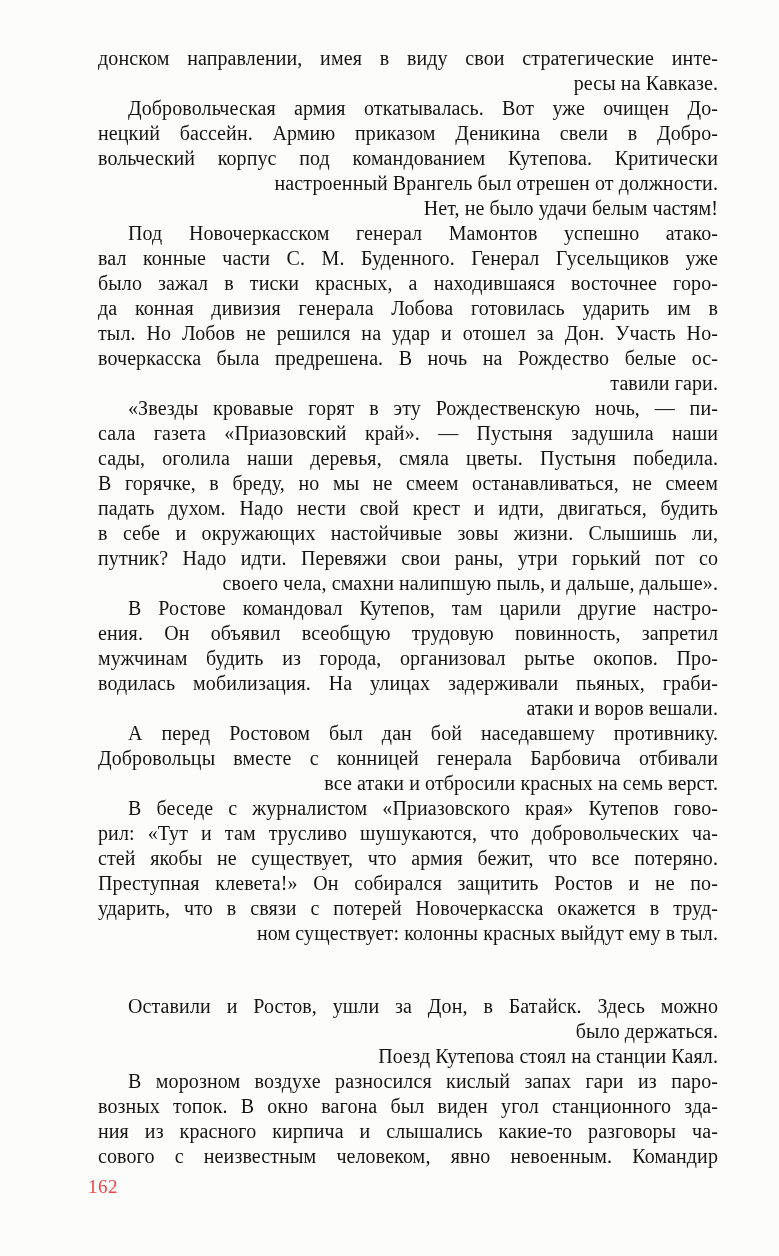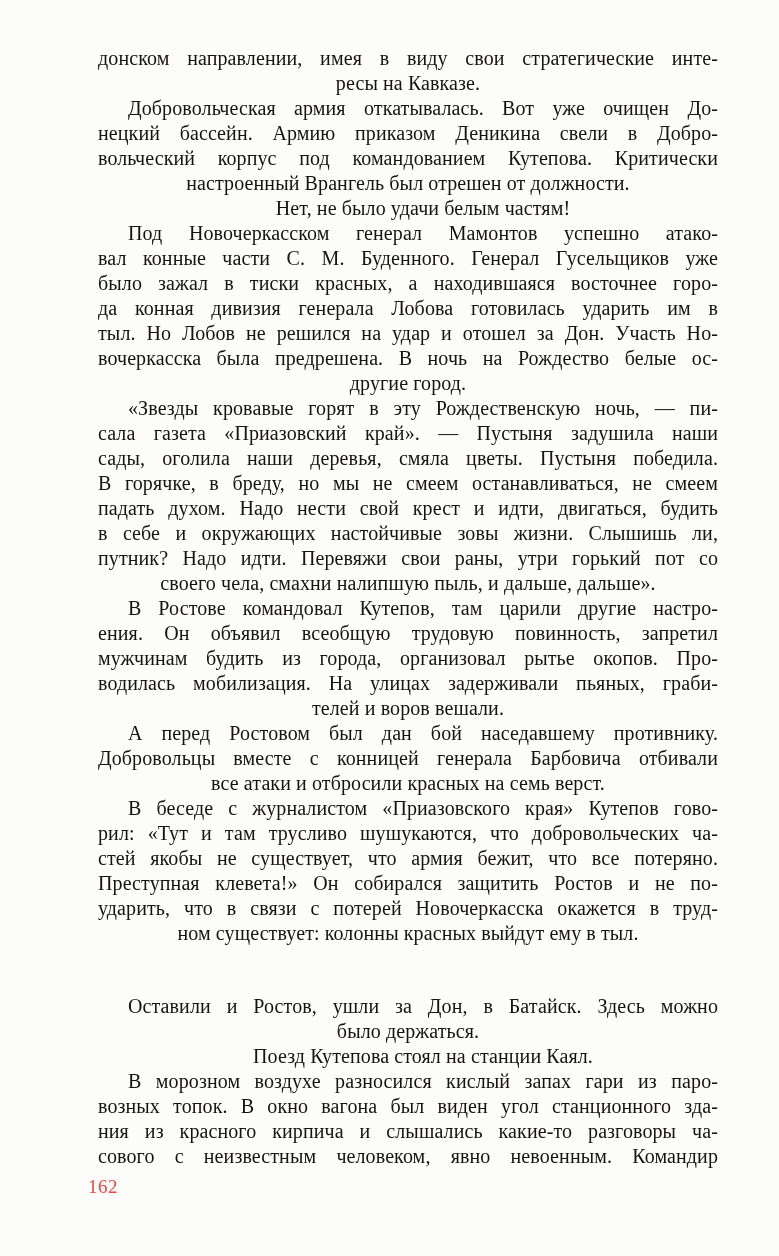--- a/index.html
+++ b/index.html
@@ -21,21 +21,21 @@
     position: absolute;
     top: 46px;
     left: 98px;
     width: 620px;
   }
   .ln {
     font-size: 20px;
     line-height: 25px;
     height: 25px;
     overflow: hidden;
-    text-align: center;
+    text-align: right;
     white-space: normal;
     letter-spacing: 0.1px;
   }
   .ln.j {
     text-align: justify;
     text-align-last: justify;
   }
   .ln.in {
     text-indent: 30px;
   }
@@ -62,34 +62,34 @@
     <div class="ln j">нецкий бассейн. Армию приказом Деникина свели в Добро-</div>
     <div class="ln j">вольческий корпус под командованием Кутепова. Критически</div>
     <div class="ln">настроенный Врангель был отрешен от должности.</div>
     <div class="ln in">Нет, не было удачи белым частям!</div>
     <div class="ln in j">Под Новочеркасском генерал Мамонтов успешно атако-</div>
     <div class="ln j">вал конные части С. М. Буденного. Генерал Гусельщиков уже</div>
     <div class="ln j">было зажал в тиски красных, а находившаяся восточнее горо-</div>
     <div class="ln j">да конная дивизия генерала Лобова готовилась ударить им в</div>
     <div class="ln j">тыл. Но Лобов не решился на удар и отошел за Дон. Участь Но-</div>
     <div class="ln j">вочеркасска была предрешена. В ночь на Рождество белые ос-</div>
-    <div class="ln">другие город.</div>
+    <div class="ln">тавили гари.</div>
     <div class="ln in j">«Звезды кровавые горят в эту Рождественскую ночь, — пи-</div>
     <div class="ln j">сала газета «Приазовский край». — Пустыня задушила наши</div>
     <div class="ln j">сады, оголила наши деревья, смяла цветы. Пустыня победила.</div>
     <div class="ln j">В горячке, в бреду, но мы не смеем останавливаться, не смеем</div>
     <div class="ln j">падать духом. Надо нести свой крест и идти, двигаться, будить</div>
     <div class="ln j">в себе и окружающих настойчивые зовы жизни. Слышишь ли,</div>
     <div class="ln j">путник? Надо идти. Перевяжи свои раны, утри горький пот со</div>
     <div class="ln">своего чела, смахни налипшую пыль, и дальше, дальше».</div>
     <div class="ln in j">В Ростове командовал Кутепов, там царили другие настро-</div>
     <div class="ln j">ения. Он объявил всеобщую трудовую повинность, запретил</div>
     <div class="ln j">мужчинам будить из города, организовал рытье окопов. Про-</div>
     <div class="ln j">водилась мобилизация. На улицах задерживали пьяных, граби-</div>
-    <div class="ln">телей и воров вешали.</div>
+    <div class="ln">атаки и воров вешали.</div>
     <div class="ln in j">А перед Ростовом был дан бой наседавшему противнику.</div>
     <div class="ln j">Добровольцы вместе с конницей генерала Барбовича отбивали</div>
     <div class="ln">все атаки и отбросили красных на семь верст.</div>
     <div class="ln in j">В беседе с журналистом «Приазовского края» Кутепов гово-</div>
     <div class="ln j">рил: «Тут и там трусливо шушукаются, что добровольческих ча-</div>
     <div class="ln j">стей якобы не существует, что армия бежит, что все потеряно.</div>
     <div class="ln j">Преступная клевета!» Он собирался защитить Ростов и не по-</div>
     <div class="ln j">ударить, что в связи с потерей Новочеркасска окажется в труд-</div>
     <div class="ln">ном существует: колонны красных выйдут ему в тыл.</div>
 

